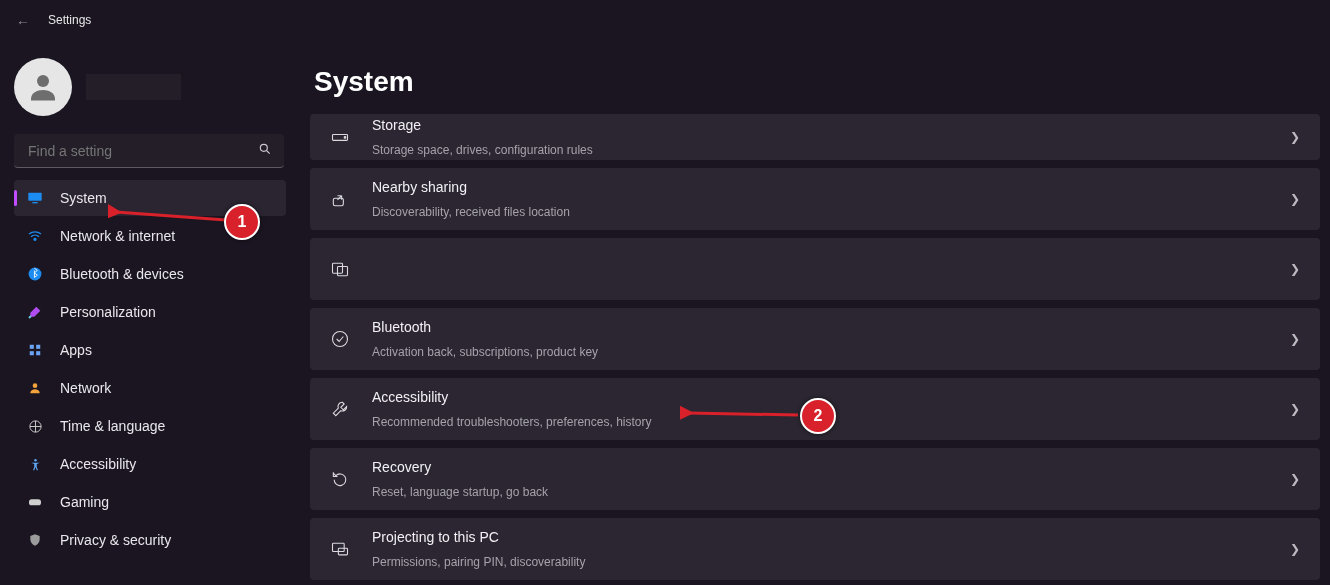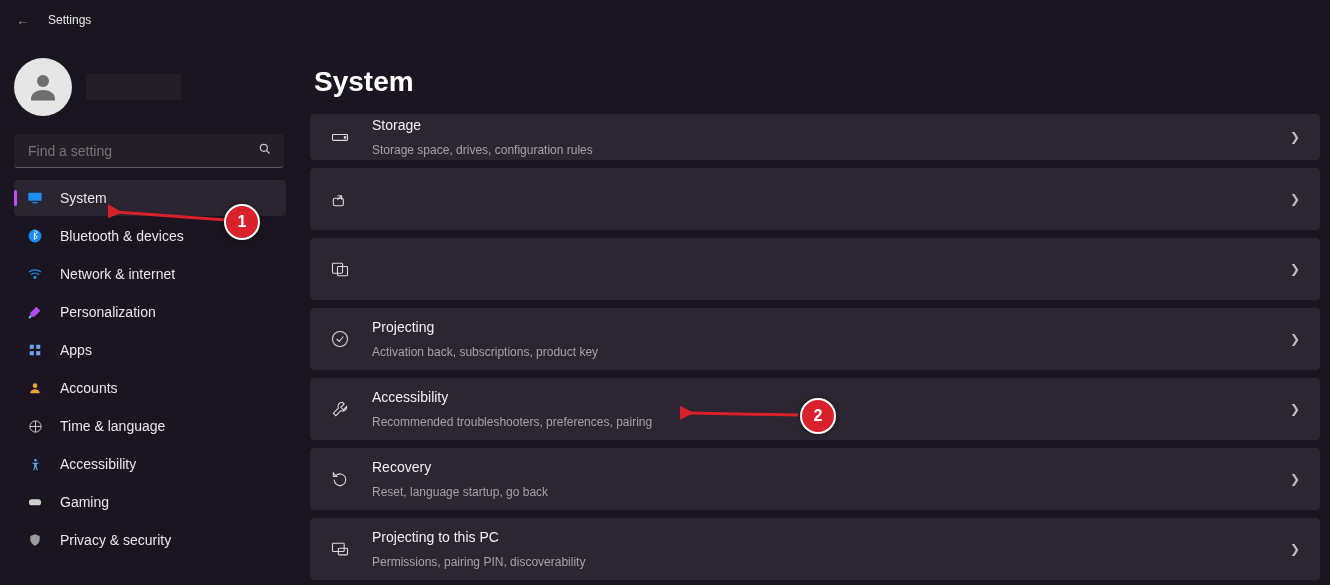--- a/index.html
+++ b/index.html
@@ -112,40 +112,40 @@
         <li class="nav-item active">
           <span class="icon" style="color:#1d8cf0">
             <svg viewBox="0 0 24 24" width="16" height="16" fill="#1d8cf0">
                 <rect x="2" y="4" width="20" height="12" rx="1"></rect>
                 <rect x="8" y="18" width="8" height="2"></rect>
               </svg>
           </span>
           <span>System</span>
         </li>
         <li class="nav-item">
-          <span class="icon">
-            <svg viewBox="0 0 24 24" width="14" height="14">
-                <circle cx="12" cy="12" r="11" fill="#1d8cf0"></circle>
-                <path d="M11 6v12l5-4-5-4 5-4-5-4v0" stroke="#fff" stroke-width="1.5" fill="none"></path>
-              </svg>
-          </span>
-          <span>Bluetooth &amp; devices</span>
-        </li>
-        <li class="nav-item">
           <span class="icon" style="color:#1d8cf0">
             <svg viewBox="0 0 24 24" width="16" height="16" fill="none" stroke="#1d8cf0" stroke-width="2">
                 <path d="M3 9a14 14 0 0 1 18 0"></path>
                 <path d="M6 13a9 9 0 0 1 12 0"></path>
                 <circle cx="12" cy="17" r="1.5" fill="#1d8cf0"></circle>
               </svg>
           </span>
           <span>Network &amp; internet</span>
         </li>
         <li class="nav-item">
           <span class="icon">
+            <svg viewBox="0 0 24 24" width="14" height="14">
+                <circle cx="12" cy="12" r="11" fill="#1d8cf0"></circle>
+                <path d="M11 6v12l5-4-5-4 5-4-5-4v0" stroke="#fff" stroke-width="1.5" fill="none"></path>
+              </svg>
+          </span>
+          <span>Bluetooth &amp; devices</span>
+        </li>
+        <li class="nav-item">
+          <span class="icon">
             <svg viewBox="0 0 24 24" width="16" height="16">
                 <path d="M14 4l6 6-9 9H5v-6z" fill="#b04cf0"></path>
                 <path d="M3 21l3-3" stroke="#6bc6e0" stroke-width="3"></path>
               </svg>
           </span>
           <span>Personalization</span>
         </li>
         <li class="nav-item">
           <span class="icon">
             <svg viewBox="0 0 24 24" width="14" height="14" fill="#6ca4f5">
@@ -157,21 +157,21 @@
           </span>
           <span>Apps</span>
         </li>
         <li class="nav-item">
           <span class="icon">
             <svg viewBox="0 0 24 24" width="14" height="14" fill="#f4a23a">
                 <circle cx="12" cy="8" r="4"></circle>
                 <path d="M4 20c0-4 4-6 8-6s8 2 8 6v1H4z"></path>
               </svg>
           </span>
-          <span>Accounts</span>
+          <span>Network</span>
         </li>
         <li class="nav-item">
           <span class="icon">
             <svg viewBox="0 0 24 24" width="15" height="15" fill="none" stroke="#cfcfcf" stroke-width="1.5">
                 <circle cx="12" cy="12" r="9"></circle>
                 <path d="M12 3v18M3 12h18"></path>
               </svg>
           </span>
           <span>Time &amp; language</span>
         </li>
@@ -221,20 +221,24 @@
           <span class="chevron">❯</span>
         </div>
 
         <div class="card">
           <span class="card-icon">
             <svg viewBox="0 0 24 24">
                 <path d="M9 13l5-5m0 0H9m5 0v5"></path>
                 <rect x="4" y="11" width="12" height="9" rx="2"></rect>
               </svg>
           </span>
+          <div class="card-text">
+            <span class="card-title">Nearby sharing</span>
+            <span class="card-sub">Discoverability, received files location</span>
+          </div>
           <span class="chevron">❯</span>
         </div>
 
         <div class="card">
           <span class="card-icon">
             <svg viewBox="0 0 24 24">
                 <rect x="3" y="5" width="12" height="12" rx="1"></rect>
                 <rect x="9" y="9" width="12" height="11" rx="1"></rect>
               </svg>
           </span>
@@ -242,35 +246,35 @@
         </div>
 
         <div class="card">
           <span class="card-icon">
             <svg viewBox="0 0 24 24">
                 <circle cx="12" cy="12" r="9"></circle>
                 <path d="M8 12l3 3 5-6"></path>
               </svg>
           </span>
           <div class="card-text">
-            <span class="card-title">Projecting</span>
+            <span class="card-title">Bluetooth</span>
             <span class="card-sub">Activation back, subscriptions, product key</span>
           </div>
           <span class="chevron">❯</span>
         </div>
 
         <div class="card">
           <span class="card-icon">
             <svg viewBox="0 0 24 24">
                 <path d="M15 4a5 5 0 0 0-5 7l-6 6 3 3 6-6a5 5 0 0 0 7-5l-4 4-3-3 4-4z"></path>
               </svg>
           </span>
           <div class="card-text">
             <span class="card-title">Accessibility</span>
-            <span class="card-sub">Recommended troubleshooters, preferences, pairing</span>
+            <span class="card-sub">Recommended troubleshooters, preferences, history</span>
           </div>
           <span class="chevron">❯</span>
         </div>
 
         <div class="card">
           <span class="card-icon">
             <svg viewBox="0 0 24 24">
                 <path d="M5 13a7 7 0 1 0 2-5L4 5"></path>
                 <path d="M4 4v5h5"></path>
               </svg>

